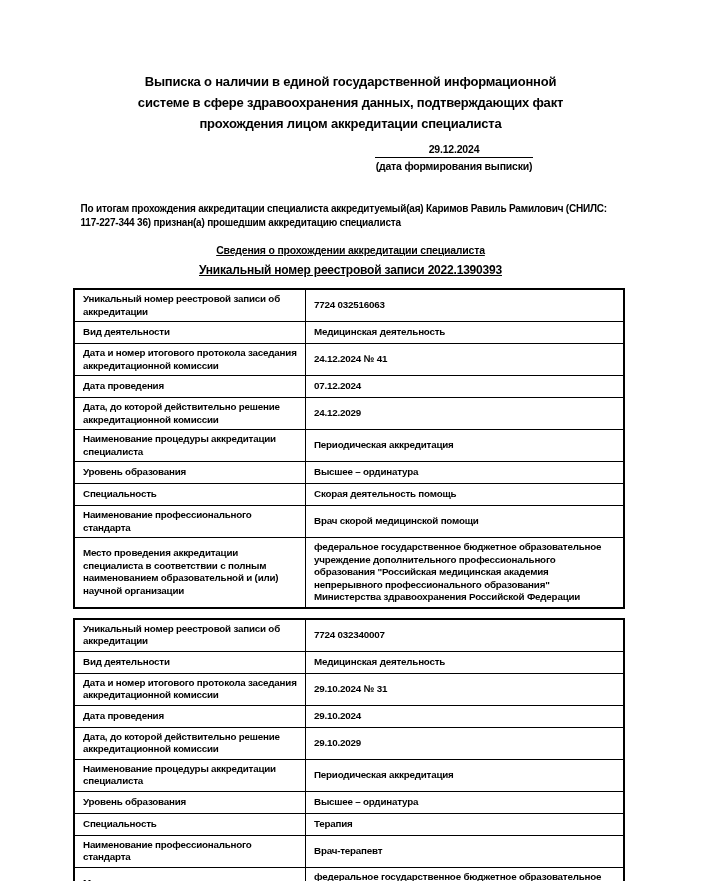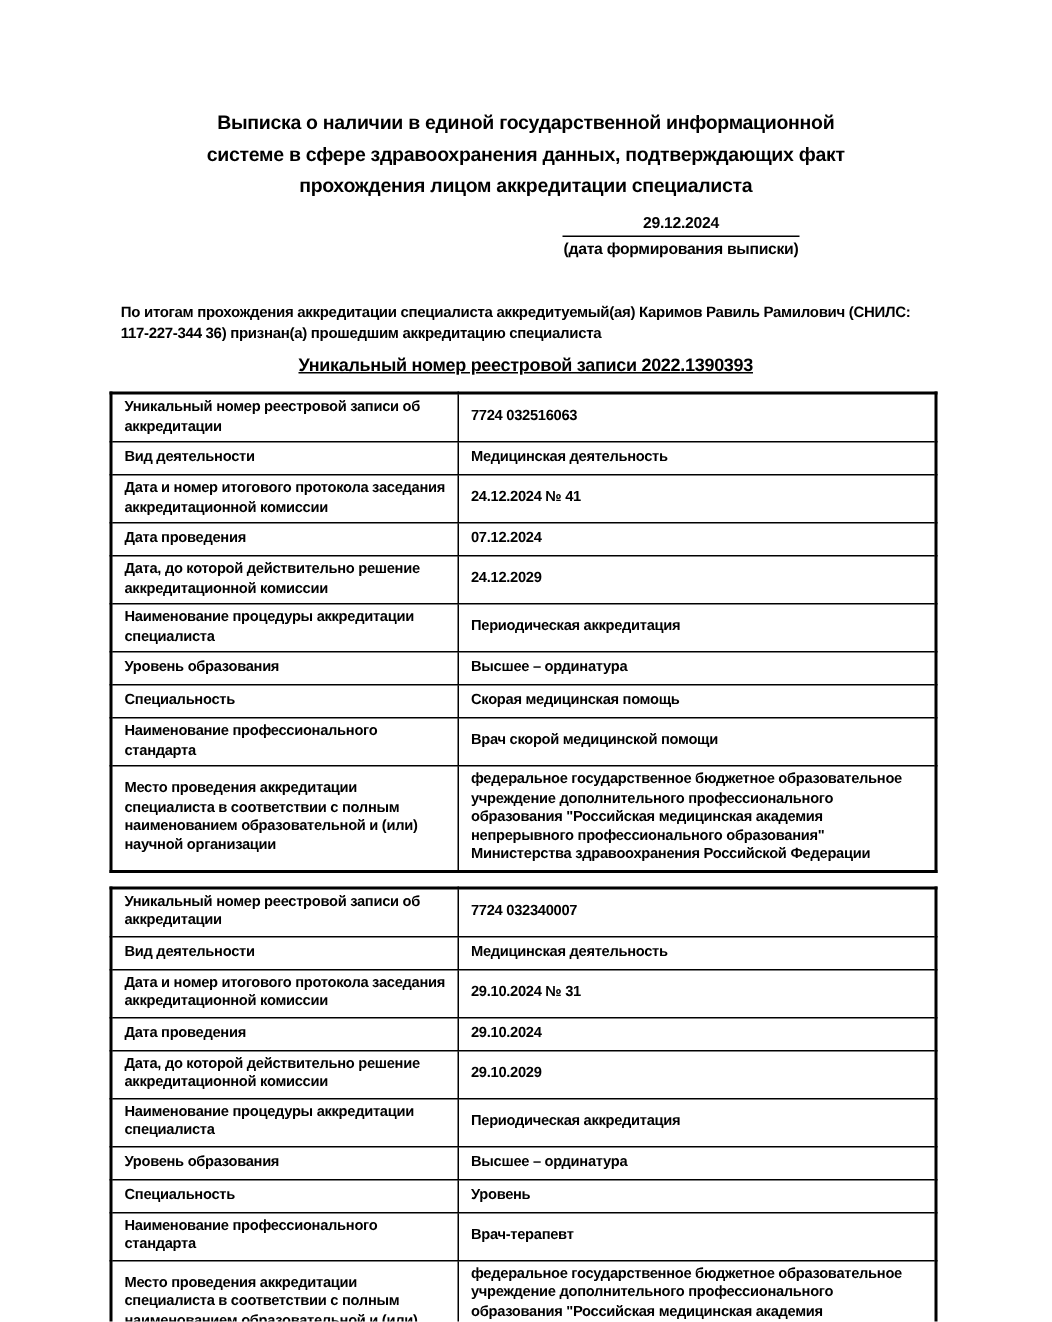--- a/index.html
+++ b/index.html
@@ -96,20 +96,21 @@
     <div>прохождения лицом аккредитации специалиста</div>
   </div>
 
   <div class="date-block">
     <div class="date-value">29.12.2024</div>
     <div class="date-caption">(дата формирования выписки)</div>
   </div>
 
   <div class="intro">По итогам прохождения аккредитации специалиста аккредитуемый(ая) Каримов Равиль Рамилович (СНИЛС: 117-227-344 36) признан(а) прошедшим аккредитацию специалиста</div>
 
+  <div class="section-heading">Сведения о прохождении аккредитации специалиста</div>
 
   <div class="record-heading">Уникальный номер реестровой записи 2022.1390393</div>
 
   <table class="acc">
     <tbody>
       <tr class="h2">
         <td class="cell-label">Уникальный номер реестровой записи об аккредитации</td>
         <td class="cell-value">7724 032516063</td>
       </tr>
       <tr class="h1">
@@ -131,21 +132,21 @@
       <tr class="h2">
         <td class="cell-label">Наименование процедуры аккредитации специалиста</td>
         <td class="cell-value">Периодическая аккредитация</td>
       </tr>
       <tr class="h1">
         <td class="cell-label">Уровень образования</td>
         <td class="cell-value">Высшее – ординатура</td>
       </tr>
       <tr class="h1">
         <td class="cell-label">Специальность</td>
-        <td class="cell-value">Скорая медицинская помощь</td>
+        <td class="cell-value">Скорая деятельность помощь</td>
       </tr>
       <tr class="h2">
         <td class="cell-label">Наименование профессионального стандарта</td>
         <td class="cell-value">Врач скорой медицинской помощи</td>
       </tr>
       <tr>
         <td class="cell-label">Место проведения аккредитации специалиста в соответствии с полным наименованием образовательной и (или) научной организации</td>
         <td class="cell-value">федеральное государственное бюджетное образовательное учреждение дополнительного профессионального образования "Российская медицинская академия непрерывного профессионального образования" Министерства здравоохранения Российской Федерации</td>
       </tr>
     </tbody>
@@ -176,21 +177,21 @@
       <tr class="h2">
         <td class="cell-label">Наименование процедуры аккредитации специалиста</td>
         <td class="cell-value">Периодическая аккредитация</td>
       </tr>
       <tr class="h1">
         <td class="cell-label">Уровень образования</td>
         <td class="cell-value">Высшее – ординатура</td>
       </tr>
       <tr class="h1">
         <td class="cell-label">Специальность</td>
-        <td class="cell-value">Уровень</td>
+        <td class="cell-value">Терапия</td>
       </tr>
       <tr class="h2">
         <td class="cell-label">Наименование профессионального стандарта</td>
         <td class="cell-value">Врач-терапевт</td>
       </tr>
       <tr>
         <td class="cell-label">Место проведения аккредитации специалиста в соответствии с полным наименованием образовательной и (или) научной организации</td>
         <td class="cell-value">федеральное государственное бюджетное образовательное учреждение дополнительного профессионального образования "Российская медицинская академия непрерывного профессионального образования" Министерства здравоохранения Российской Федерации</td>
       </tr>
     </tbody>

